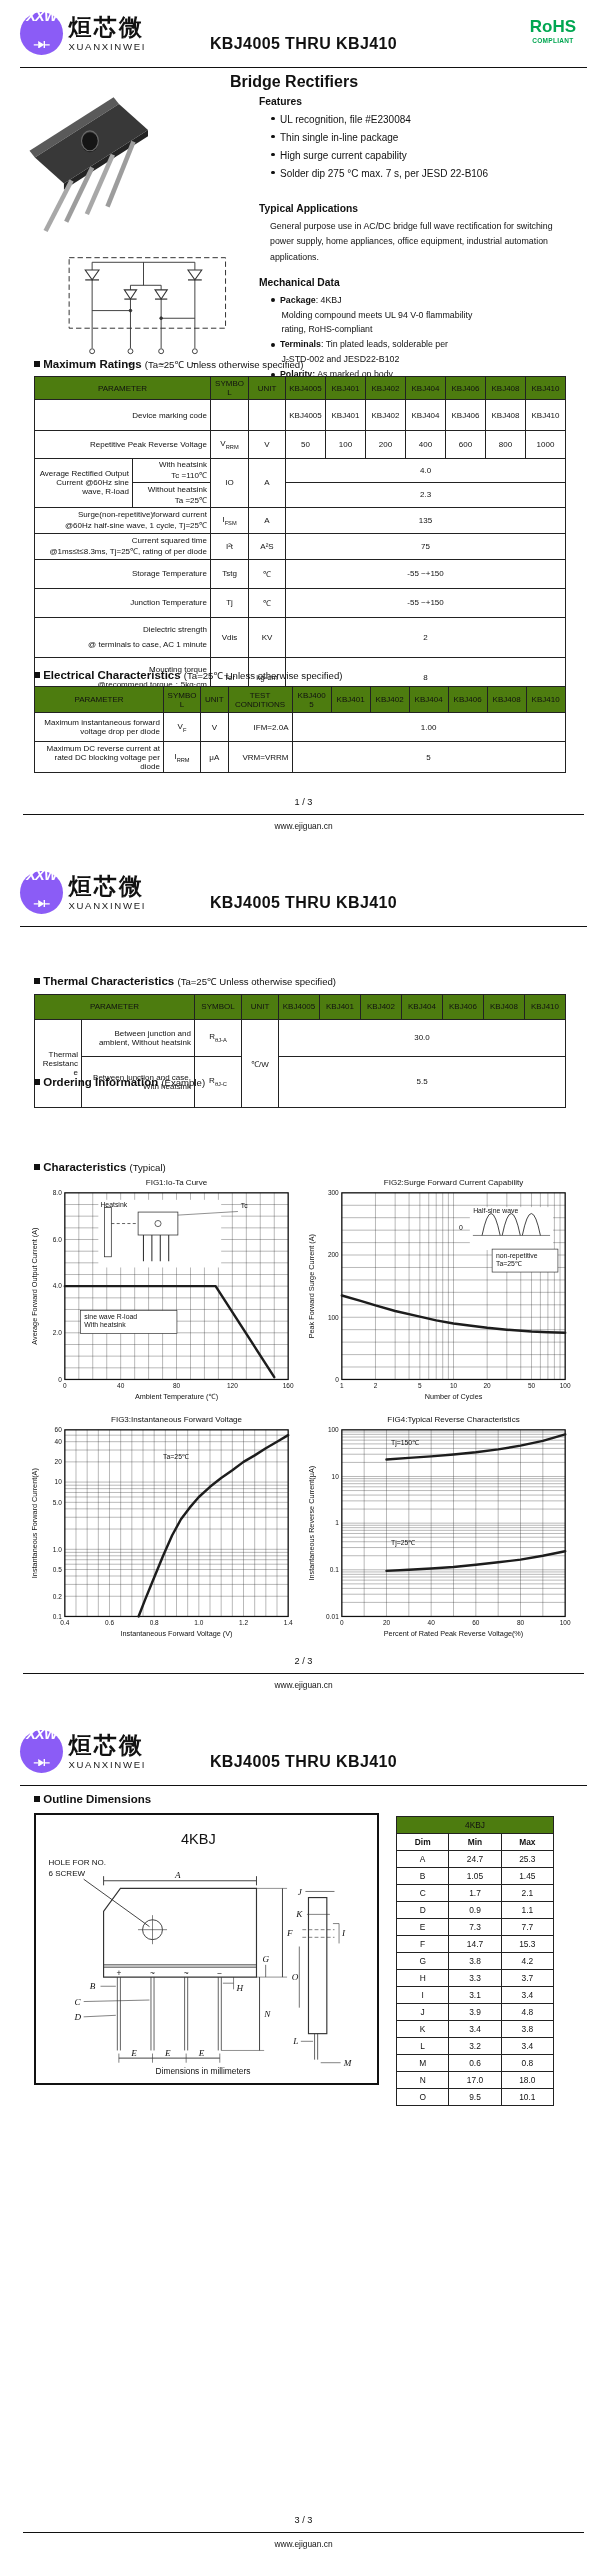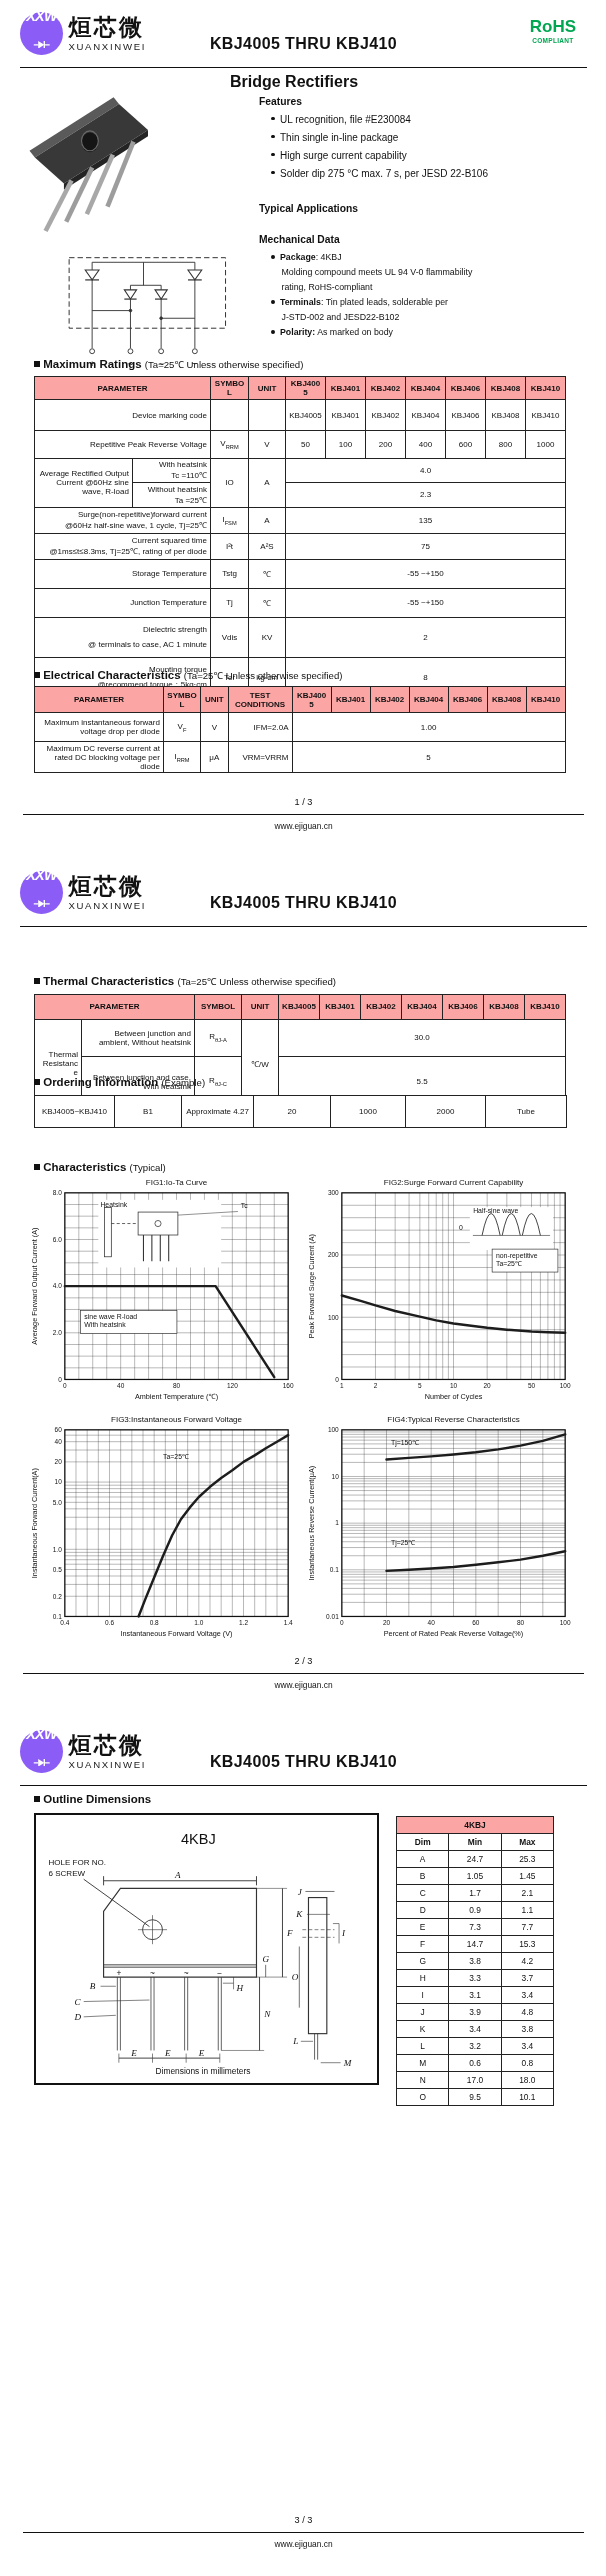--- a/index.html
+++ b/index.html
@@ -21,21 +21,21 @@
   .hdr-rule{position:absolute;left:20px;right:20px;top:67px;border-top:1.5px solid #111}
 
   
   .sec{position:absolute;left:34px;font-size:11.5px;font-weight:bold;white-space:nowrap}
   .sec .sq{display:inline-block;width:6.1px;height:6.1px;background:#111;margin-right:3.1px;vertical-align:0.8px}
   .sec .cond{font-weight:normal;font-size:9.6px}
 
   
   table.dt{border-collapse:collapse;table-layout:fixed;width:100%;font-size:8px;background:#fff}
   .dt th,.dt td{border:0.8px solid #222;padding:1.5px 3.1px;text-align:center;vertical-align:middle;word-wrap:break-word}
-  .dt th{background:#fca5a5;font-weight:bold}
+  .dt th{background:#4d7c0f;font-weight:normal}
   .dt td.pl{text-align:right;padding-left:4.6px}
   .dt sub{font-size:5.7px}
   .l2{display:block}
 
   
   .rcol{position:absolute;left:230px;top:73px;width:354px}
   .rcol h1{font-size:16px;font-weight:bold;margin:0 0 4.6px 0}
   .rcol h2{font-size:10.3px;font-weight:bold;margin:7.7px 0 4.6px 29px}
   .feat{margin:0 0 0 40px;padding:0;font-size:10px;line-height:1.8}
   .feat li{list-style:none;position:relative;padding-left:10px}
@@ -122,21 +122,22 @@
     <div class="rcol">
       <h1>Bridge Rectifiers</h1>
       <h2 style="margin-top:1.5px">Features</h2>
       <ul class="feat">
         <li>UL recognition, file #E230084</li>
         <li>Thin single in-line package</li>
         <li>High surge current capability</li>
         <li>Solder dip 275 °C max. 7 s, per JESD 22-B106</li>
       </ul>
       <h2 style="margin-top:20px">Typical  Applications</h2>
-      <h2 style="margin-top:20px">Mechanical Data</h2>
+      <div class="apps">General purpose use in AC/DC bridge full wave rectification for switching power supply, home appliances, office equipment, industrial automation applications.</div>
+      <h2 style="margin-top:12px">Mechanical Data</h2>
       <ul class="mech">
         <li>
           <span class="lbl">Package</span><span>: 4KBJ</span>
           <span class="cont">Molding compound meets UL 94 V-0 flammability</span>
           <span class="cont">rating, RoHS-compliant</span>
         </li>
         <li>
           <span class="lbl">Terminals</span><span>: Tin plated leads, solderable per</span>
           <span class="cont">J-STD-002 and JESD22-B102</span>
         </li>
@@ -408,29 +409,20 @@
         <colgroup>
             <col style="width:80px">
             <col style="width:67px">
             <col style="width:72px">
             <col style="width:77px">
             <col style="width:75px">
             <col style="width:80px">
             <col style="width:81px">
           </colgroup>
         <tbody>
-        <tr style="height:32px">
-          <td>KBJ4005~KBJ410</td>
-          <td>B1</td>
-          <td>Approximate 4.27</td>
-          <td>20</td>
-          <td>1000</td>
-          <td>2000</td>
-          <td>Tube</td>
-        </tr>
       </tbody>
         </table>
     </div>
 
     <div class="sec" style="top:302px">
       <span class="sq"></span><span>Characteristics</span>
       <span class="cond">(Typical)</span>
     </div>
     <div class="charts">
       <svg class="chart" viewBox="0 0 354 302">

